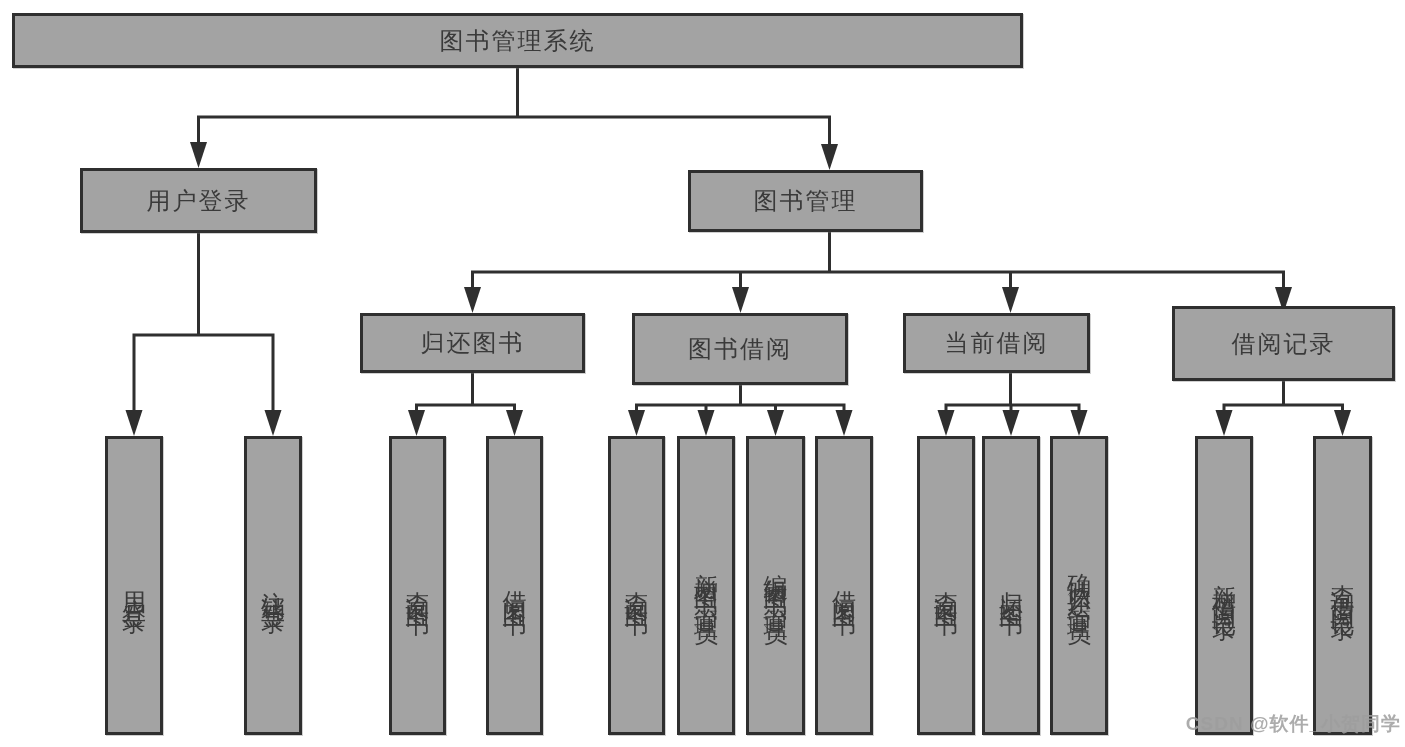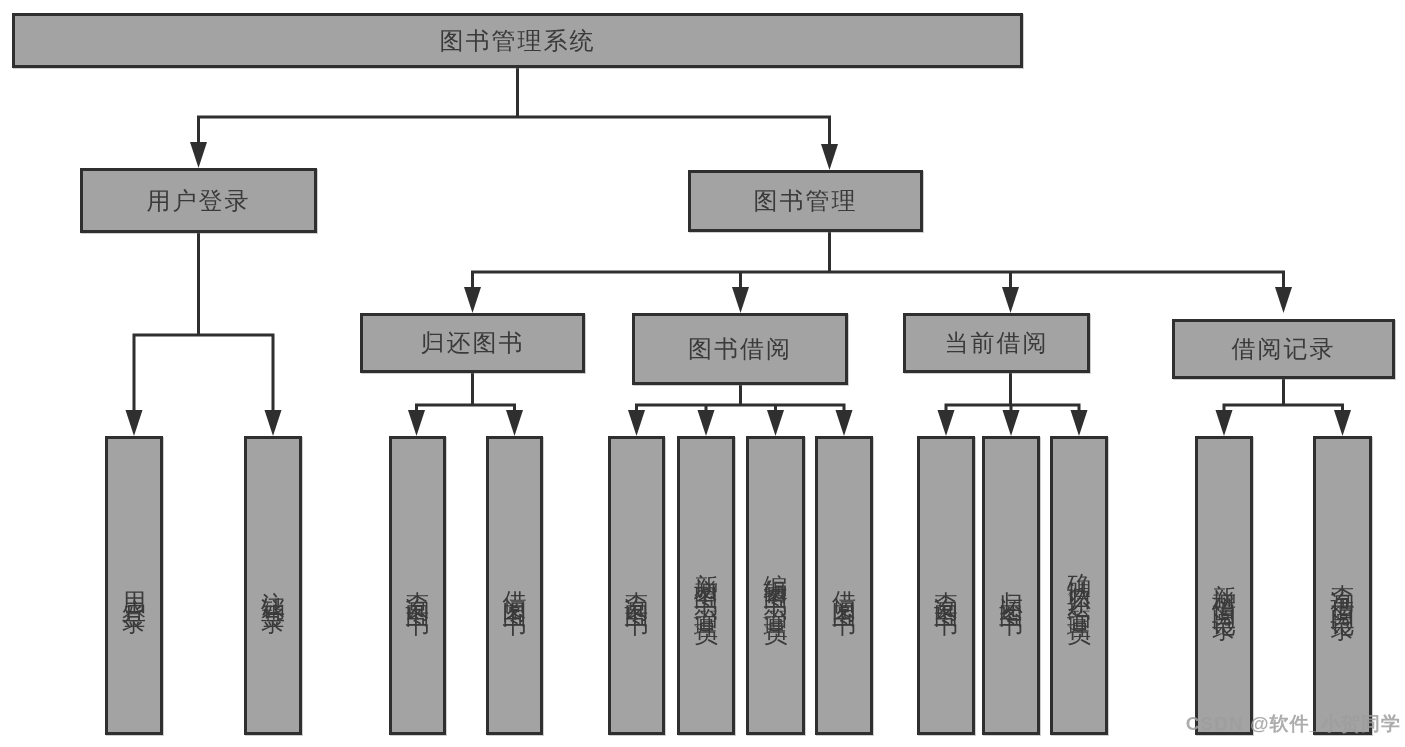--- a/index.html
+++ b/index.html
@@ -113,21 +113,21 @@
 
   <div class="node h" style="left:360px;top:313px;width:225px;height:60px">
     <span>归还图书</span>
   </div>
   <div class="node h" style="left:632px;top:313px;width:216px;height:72px">
     <span>图书借阅</span>
   </div>
   <div class="node h" style="left:903px;top:313px;width:187px;height:60px">
     <span>当前借阅</span>
   </div>
-  <div class="node h" style="left:1172px;top:319px;width:223px;height:60px">
+  <div class="node h" style="left:1172px;top:306px;width:223px;height:75px">
     <span>借阅记录</span>
   </div>
 
   <div class="node v" style="left:105px;top:436px;width:58px;height:299px">
     <span>用户登录</span>
   </div>
   <div class="node v" style="left:244px;top:436px;width:58px;height:299px">
     <span>注销登录</span>
   </div>
 

